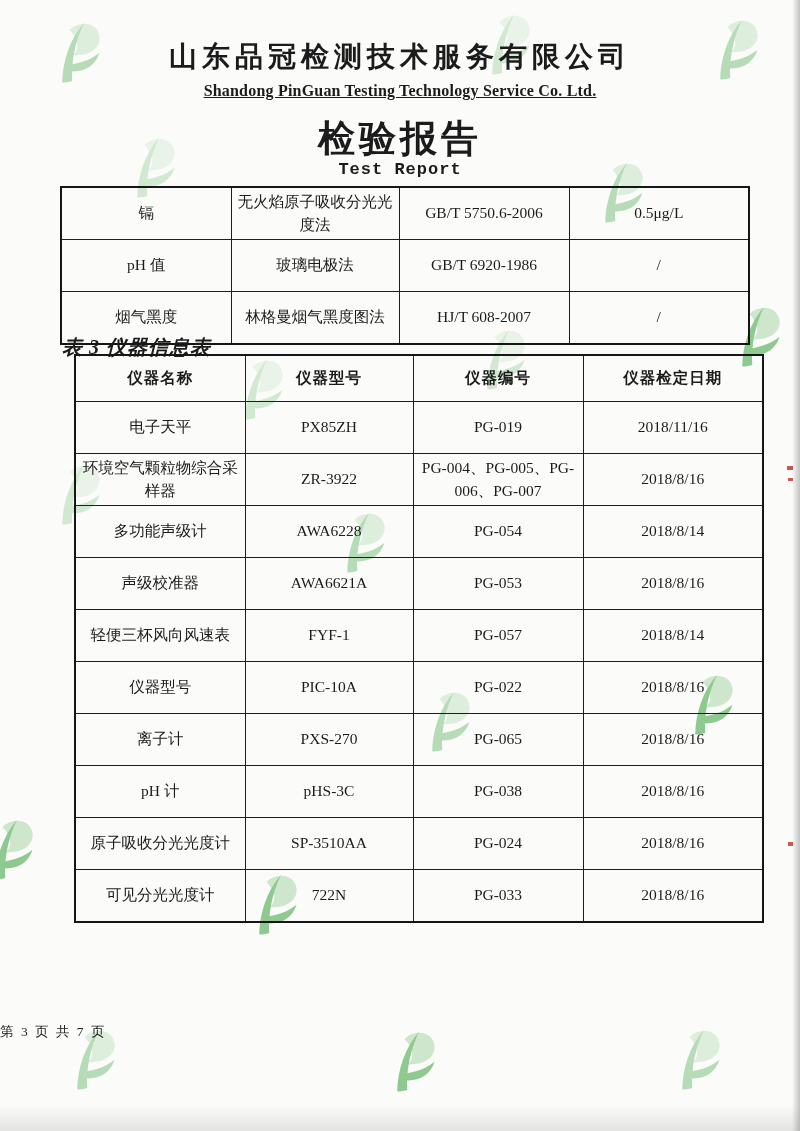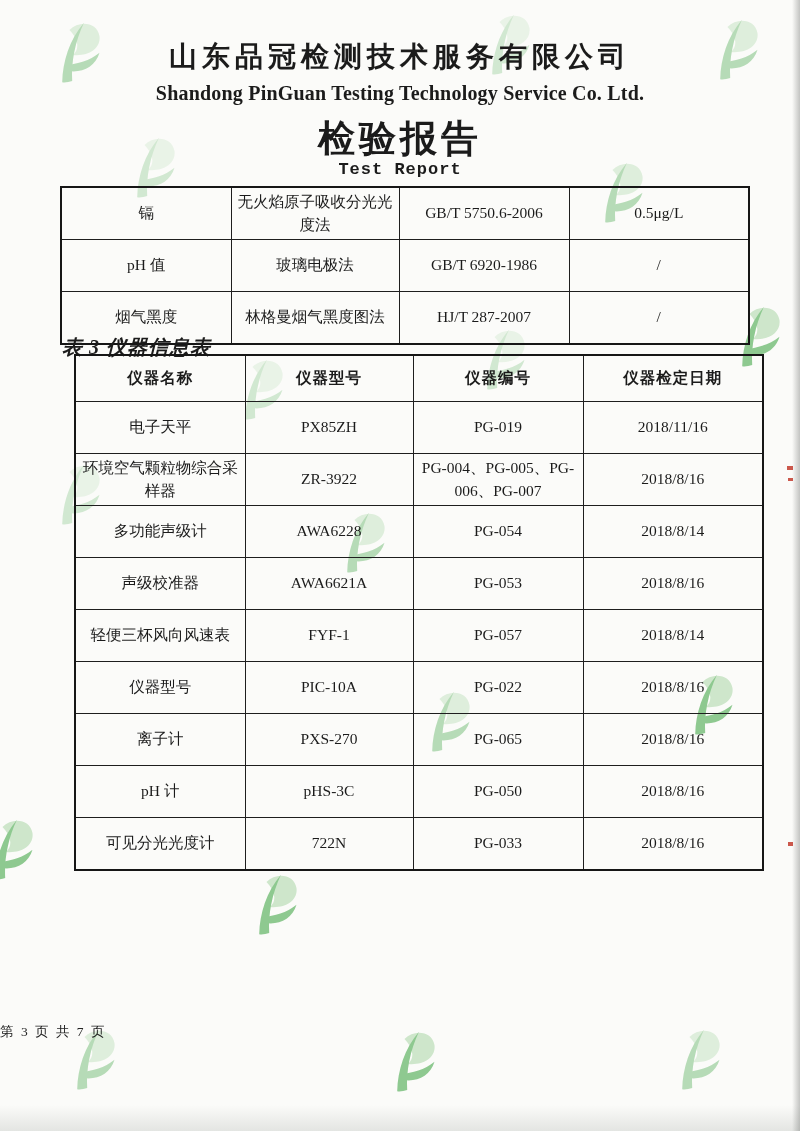--- a/index.html
+++ b/index.html
@@ -10,21 +10,21 @@
     color:#1b1b1b;
   }
   .abs{position:absolute;}
   
   .company-cn{
     top:38px;left:0;width:100%;text-align:center;
     font-size:28px;font-weight:bold;letter-spacing:5px;
   }
   .company-en{
     top:82px;left:0;width:100%;text-align:center;
-    font-size:20px;font-weight:bold;letter-spacing:.2px;
+    font-size:16px;font-weight:bold;letter-spacing:.2px;text-decoration:underline;
   }
   .title-cn{
     top:114px;left:0;width:100%;text-align:center;
     font-size:37px;font-weight:bold;letter-spacing:4px;
   }
   .title-en{
     top:160px;left:0;width:100%;text-align:center;
     font-size:17px;font-weight:600;letter-spacing:1px;
     font-family:"Liberation Mono","DejaVu Sans Mono",monospace;
   }
@@ -156,21 +156,21 @@
       </tr>
       <tr>
         <td>pH 值</td>
         <td>玻璃电极法</td>
         <td>GB/T 6920-1986</td>
         <td>/</td>
       </tr>
       <tr>
         <td>烟气黑度</td>
         <td>林格曼烟气黑度图法</td>
-        <td>HJ/T 287-2007</td>
+        <td>HJ/T 608-2007</td>
         <td>/</td>
       </tr>
     </tbody>
 </table>
 
 <div class="abs table-caption">表 3 仪器信息表</div>
 <table class="doc-table instr-table">
   <colgroup>
       <col style="width:170px">
       <col style="width:168px">
@@ -224,21 +224,27 @@
       </tr>
       <tr>
         <td>离子计</td>
         <td>PXS-270</td>
         <td>PG-065</td>
         <td>2018/8/16</td>
       </tr>
       <tr>
         <td>pH 计</td>
         <td>pHS-3C</td>
-        <td>PG-050</td>
+        <td>PG-038</td>
+        <td>2018/8/16</td>
+      </tr>
+      <tr>
+        <td>原子吸收分光光度计</td>
+        <td>SP-3510AA</td>
+        <td>PG-024</td>
         <td>2018/8/16</td>
       </tr>
       <tr>
         <td>可见分光光度计</td>
         <td>722N</td>
         <td>PG-033</td>
         <td>2018/8/16</td>
       </tr>
     </tbody>
 </table>

